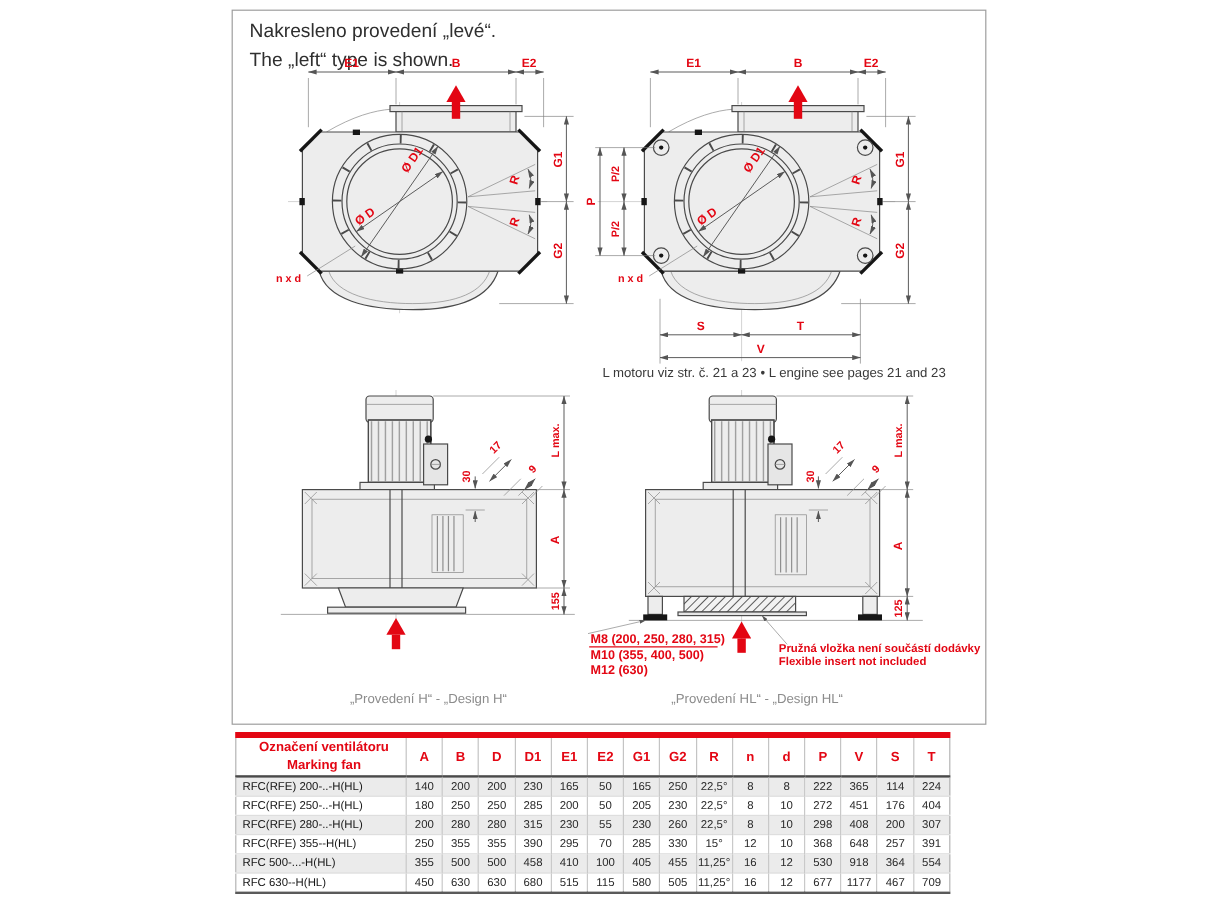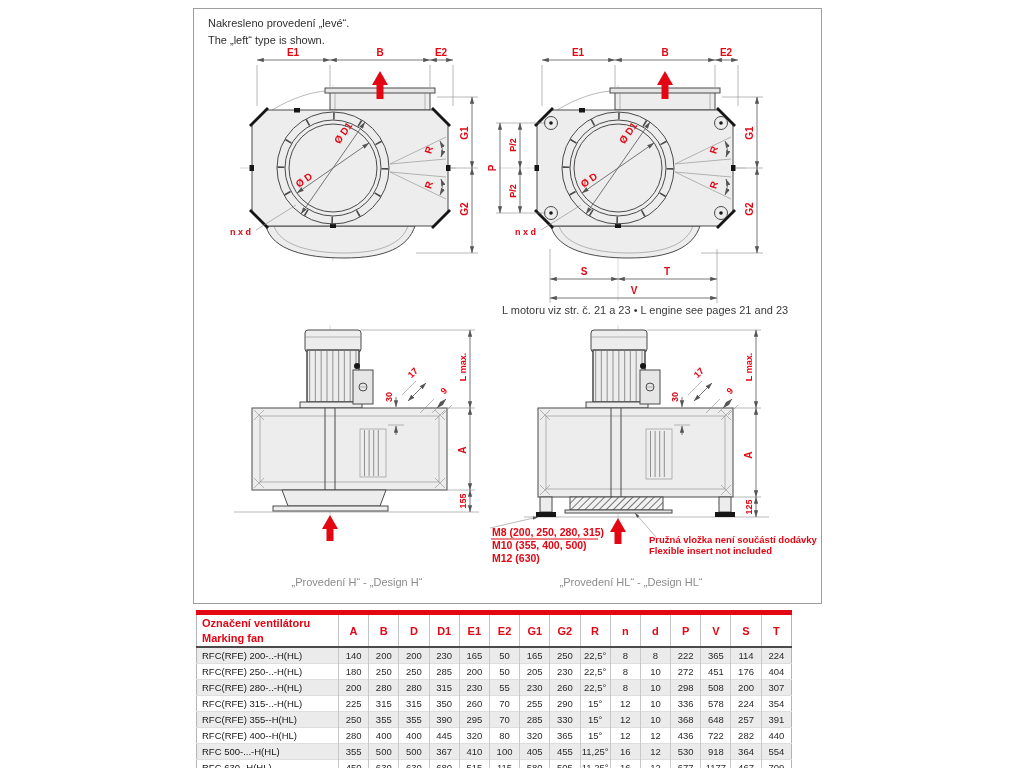--- a/index.html
+++ b/index.html
@@ -1,21 +1,21 @@
 <!DOCTYPE html>
 <html><head>
 <meta charset="utf-8">
 <style>
   :root{ --accent:#e30613; --ink:#3d3d3d; }
   html,body{margin:0;padding:0;}
   body{width:1024px;height:768px;background:#ffffff;position:relative;overflow:hidden;
        font-family:"Liberation Sans",sans-serif;}
   .panel{position:absolute;left:193px;top:8px;width:627px;height:594px;
          border:1px solid #9e9e9e;background:#fff;}
-  .note{position:absolute;left:14px;top:6px;font-size:11px;line-height:1.5;color:#2f2f2f;}
+  .note{position:absolute;left:14px;top:6px;font-size:16px;line-height:1.5;color:#2f2f2f;}
   .dwg{position:absolute;left:0;top:0;}
 
   
   .ln{stroke:#4a4a4a;stroke-width:1;fill:none}
   .body{fill:#ededed;stroke:#4a4a4a;stroke-width:1}
   .body2{fill:#e6e6e6;stroke:#4a4a4a;stroke-width:1}
   .thin{stroke:#8a8a8a;stroke-width:.6;fill:none}
   .cl{stroke:#b5b5b5;stroke-width:.5;fill:none}
   .thick{stroke:#161616;stroke-width:2.8;fill:none}
   .blk{fill:#161616;stroke:none}
@@ -35,21 +35,21 @@
   .redt{fill:var(--accent);font-size:10.5px;font-weight:bold}
   .redts{fill:var(--accent);font-size:9.5px;font-weight:bold}
 
   
   .table-wrap{position:absolute;left:196px;top:610px;width:596px;}
   .red-band{height:5px;background:var(--accent);}
   table{width:100%;border-collapse:collapse;table-layout:fixed;
         border-left:1px solid #b3b3b3;border-right:1px solid #b3b3b3;border-bottom:2px solid #5a5a5a;}
   thead th{color:var(--accent);font-size:11px;font-weight:bold;height:31px;vertical-align:middle;
            background:#fff;border-bottom:2px solid #4a4a4a;border-left:1px solid #c4c4c4;text-align:center;padding:0;}
-  thead th.name-h{text-align:left;padding-left:5px;line-height:1.3;border-left:none;}
+  thead th.name-h{text-align:center;padding-left:5px;line-height:1.3;border-left:none;}
   tbody td{font-size:9.5px;height:15px;text-align:center;color:#2a2a2a;
            border-left:1px solid #c9c9c9;border-top:1px solid #dedede;padding:0;}
   tbody td.name{text-align:left;font-weight:normal;padding-left:5px;border-left:none;color:#161616;}
   tbody tr:nth-child(odd){background:#ebebeb;}
   tbody tr:nth-child(even){background:#ffffff;}
 </style>
 </head>
 <body>
 
 <div class="panel">
@@ -473,84 +473,48 @@
           <td>280</td>
           <td>315</td>
           <td>230</td>
           <td>55</td>
           <td>230</td>
           <td>260</td>
           <td>22,5°</td>
           <td>8</td>
           <td>10</td>
           <td>298</td>
-          <td>508</td>
+          <td>408</td>
           <td>200</td>
           <td>307</td>
-        </tr>
-        <tr>
-          <td class="name">RFC(RFE) 315-..-H(HL)</td>
-          <td>225</td>
-          <td>315</td>
-          <td>315</td>
-          <td>350</td>
-          <td>260</td>
-          <td>70</td>
-          <td>255</td>
-          <td>290</td>
-          <td>15°</td>
-          <td>12</td>
-          <td>10</td>
-          <td>336</td>
-          <td>578</td>
-          <td>224</td>
-          <td>354</td>
         </tr>
         <tr>
           <td class="name">RFC(RFE) 355--H(HL)</td>
           <td>250</td>
           <td>355</td>
           <td>355</td>
           <td>390</td>
           <td>295</td>
           <td>70</td>
           <td>285</td>
           <td>330</td>
           <td>15°</td>
           <td>12</td>
           <td>10</td>
           <td>368</td>
           <td>648</td>
           <td>257</td>
           <td>391</td>
         </tr>
         <tr>
-          <td class="name">RFC(RFE) 400--H(HL)</td>
-          <td>280</td>
-          <td>400</td>
-          <td>400</td>
-          <td>445</td>
-          <td>320</td>
-          <td>80</td>
-          <td>320</td>
-          <td>365</td>
-          <td>15°</td>
-          <td>12</td>
-          <td>12</td>
-          <td>436</td>
-          <td>722</td>
-          <td>282</td>
-          <td>440</td>
-        </tr>
-        <tr>
           <td class="name">RFC 500-...-H(HL)</td>
           <td>355</td>
           <td>500</td>
           <td>500</td>
-          <td>367</td>
+          <td>458</td>
           <td>410</td>
           <td>100</td>
           <td>405</td>
           <td>455</td>
           <td>11,25°</td>
           <td>16</td>
           <td>12</td>
           <td>530</td>
           <td>918</td>
           <td>364</td>

